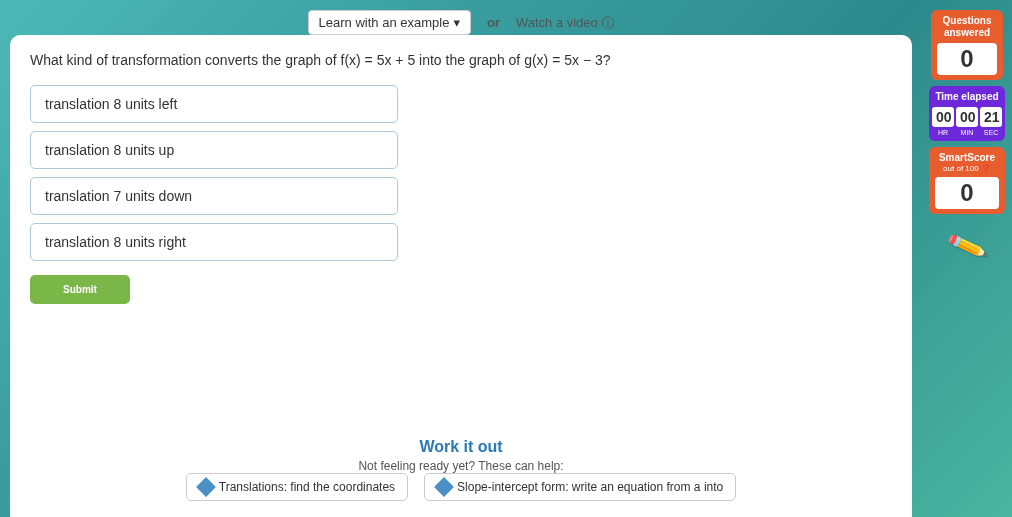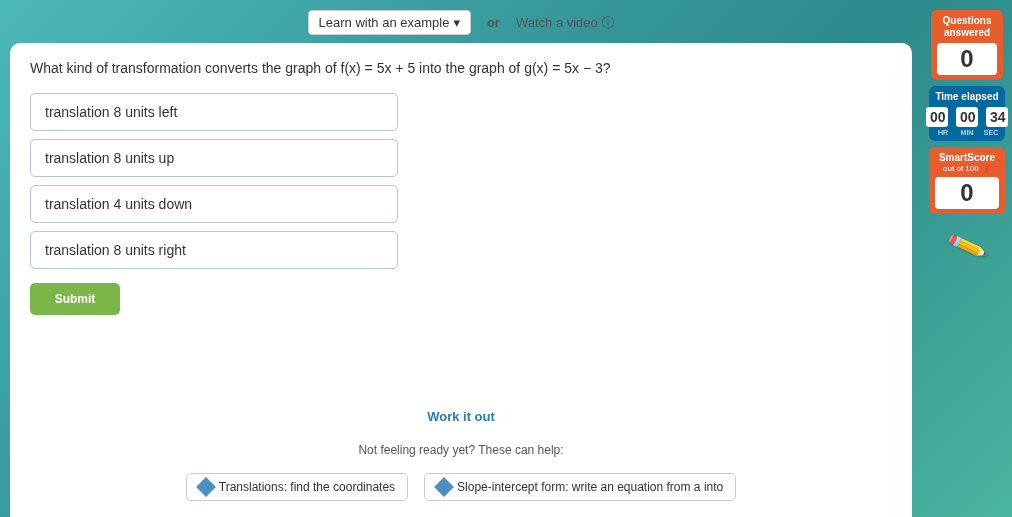--- a/index.html
+++ b/index.html
@@ -18,21 +18,20 @@
       display: flex;
       flex-direction: column;
       padding: 10px 10px 0 10px;
     }
 
     .top-bar {
       display: flex;
       align-items: center;
       justify-content: center;
       gap: 16px;
-      margin-bottom: 8px;
     }
 
     .learn-btn {
       background: white;
       border: 1px solid #ccc;
       border-radius: 4px;
       padding: 4px 10px;
       font-size: 13px;
       color: #333;
       cursor: pointer;
@@ -87,44 +86,44 @@
       text-align: left;
       width: 368px;
     }
 
     .submit-btn {
       background: #7ab648;
       color: white;
       border: none;
       border-radius: 5px;
       padding: 9px 22px;
-      font-size: 12px;
+      font-size: 10px;
       font-weight: bold;
       cursor: pointer;
-      width: 90px;
+      width: 100px;
       margin-bottom: 8px;
     }
 
     .work-it-out {
       margin-top: auto;
       text-align: center;
       padding-bottom: 6px;
     }
 
     .work-it-out-title {
-      font-size: 13px;
+      font-size: 16px;
       color: #2a7ab8;
       font-weight: bold;
-      margin-bottom: 19px;
+      margin-bottom: 3px;
     }
 
     .not-ready-text {
       font-size: 12px;
       color: #555;
-      margin-bottom: 16px;
+      margin-bottom: 0;
     }
 
     .help-links {
       display: flex;
       gap: 16px;
       justify-content: center;
     }
 
     .help-link {
       display: flex;
@@ -179,37 +178,37 @@
       background: white;
       color: #333;
       border-radius: 4px;
       margin-top: 4px;
       padding: 2px 0;
       width: 100%;
       text-align: center;
     }
 
     .time-elapsed-box {
-      background: #0369a1;
+      background: #6d28d9;
       color: white;
       border-radius: 6px;
       width: 76px;
       padding: 5px 6px;
       text-align: center;
     }
 
     .te-title {
       font-size: 10px;
       font-weight: bold;
       line-height: 1.2;
     }
 
     .time-display {
       display: flex;
-      gap: 8px;
+      gap: 2px;
       margin-top: 4px;
       justify-content: center;
     }
 
     .time-cell {
       background: white;
       color: #333;
       font-size: 14px;
       font-weight: bold;
       border-radius: 3px;
@@ -276,21 +275,21 @@
     <span class="or-text">or</span>
     <span class="watch-video">Watch a video ⓘ</span>
   </div>
 
   <div class="content-area">
     <div class="question-text">What kind of transformation converts the graph of f(x) = 5x + 5 into the graph of g(x) = 5x − 3?</div>
 
     <div class="answer-options">
       <button class="answer-option">translation 8 units left</button>
       <button class="answer-option">translation 8 units up</button>
-      <button class="answer-option">translation 4 units down</button>
+      <button class="answer-option">translation 7 units down</button>
       <button class="answer-option">translation 8 units right</button>
     </div>
 
     <button class="submit-btn">Submit</button>
 
     <div class="work-it-out">
       <div class="work-it-out-title">Work it out</div>
       <div class="not-ready-text">Not feeling ready yet? These can help:</div>
       <div class="help-links">
         <a class="help-link">
@@ -311,21 +310,21 @@
   <div class="questions-answered-box">
     <div class="qa-title">Questions answered</div>
     <div class="qa-value">0</div>
   </div>
 
   <div class="time-elapsed-box">
     <div class="te-title">Time elapsed</div>
     <div class="time-display">
       <div class="time-cell">00</div>
       <div class="time-cell">00</div>
-      <div class="time-cell">34</div>
+      <div class="time-cell">21</div>
     </div>
     <div class="time-labels">
       <div class="time-label">HR</div>
       <div class="time-label">MIN</div>
       <div class="time-label">SEC</div>
     </div>
   </div>
 
   <div class="smart-score-box">
     <div class="ss-title">SmartScore</div>

